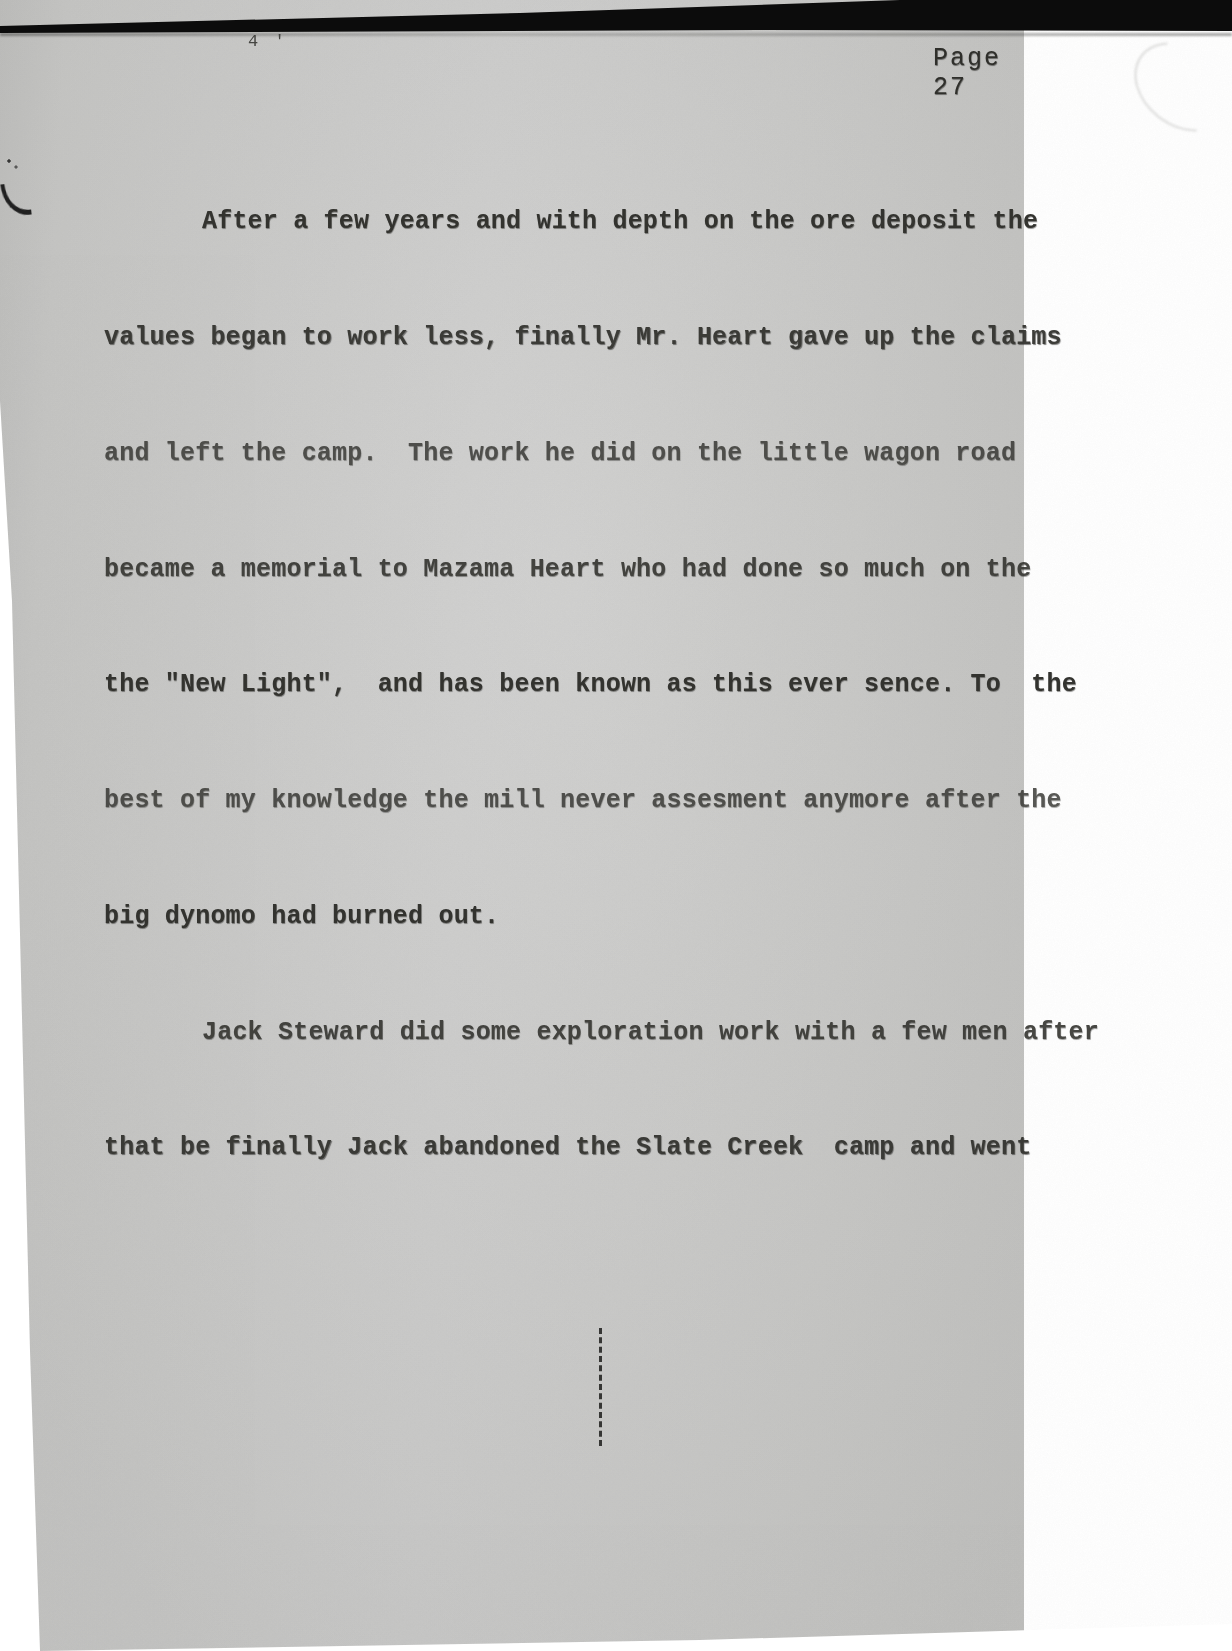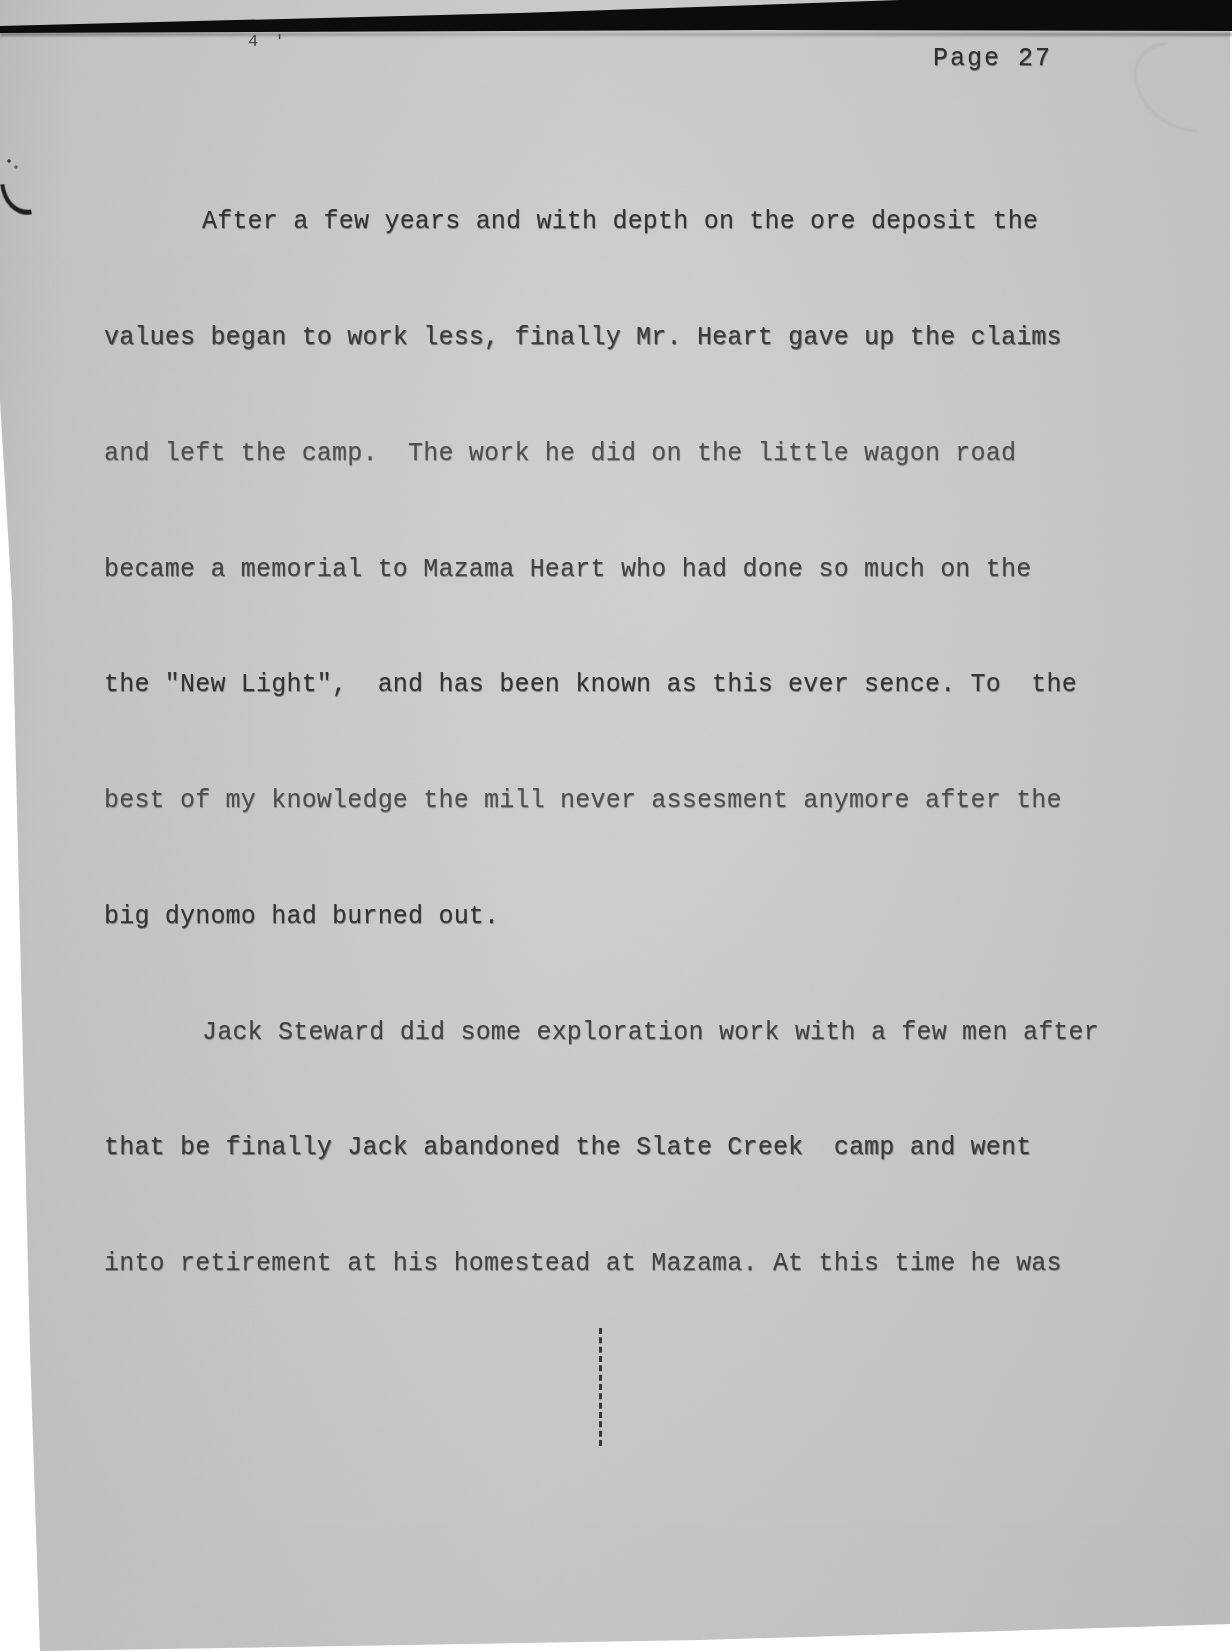--- a/index.html
+++ b/index.html
@@ -6,21 +6,21 @@
     margin: 0;
     padding: 0;
     background: #ffffff;
     width: 1232px;
     height: 1651px;
     overflow: hidden;
     font-family: "Liberation Mono", "DejaVu Sans Mono", monospace;
   }
   .scan {
     position: relative;
-    width: 1230px;
+    width: 1024px;
     height: 1651px;
     background: #ffffff;
   }
   
   .paper {
     position: absolute;
     inset: 0;
     background:
       radial-gradient(ellipse at 55% 35%, rgba(255,255,255,0.10), rgba(0,0,0,0.04) 85%),
       linear-gradient(93deg, #c2c2c0 0%, #c9c9c7 6%, #cccccb 45%, #c8c8c6 80%, #c5c5c3 100%);
@@ -66,21 +66,21 @@
     left: 104px; top: 126px;
     width: 1016px;
     font-size: 25px;
     line-height: 38.6px;
     color: #33332f;
     letter-spacing: 0.2px;
     filter: blur(0.32px);
     text-shadow: 0.5px 0.5px 0.7px rgba(25,25,22,0.45);
     white-space: pre;
   }
-  .line { height: 38.6px; }
+  .line { height: 38.6px; font-weight: bold; }
   .line.indent { text-indent: 98px; }
   .line:nth-child(2n)   { opacity: 0.90; }
   .line:nth-child(3n)   { opacity: 0.82; filter: blur(0.15px); }
   .line:nth-child(7n+2) { opacity: 0.95; text-shadow: 0.8px 0.6px 0.9px rgba(20,20,18,0.55); }
   
   .hook-mark {
     position: absolute;
     left: 2px; top: 183px;
     width: 24px; height: 28px;
     border-left: 4px solid #101010;
@@ -155,21 +155,20 @@
     <div class="textblock">
       <div class="line indent">After a few years and with depth on the ore deposit the</div>
       <div class="line">values began to work less, finally Mr. Heart gave up the claims</div>
       <div class="line">and left the camp.  The work he did on the little wagon road</div>
       <div class="line">became a memorial to Mazama Heart who had done so much on the</div>
       <div class="line">the "New Light",  and has been known as this ever sence. To  the</div>
       <div class="line">best of my knowledge the mill never assesment anymore after the</div>
       <div class="line">big dynomo had burned out.</div>
       <div class="line indent">Jack Steward did some exploration work with a few men after</div>
       <div class="line">that be finally Jack abandoned the Slate Creek  camp and went</div>
-      <div class="line">into retirement at his homestead at Mazama. At this time he was</div>
       
       
       
       
       
       
       
       
       
     </div>

